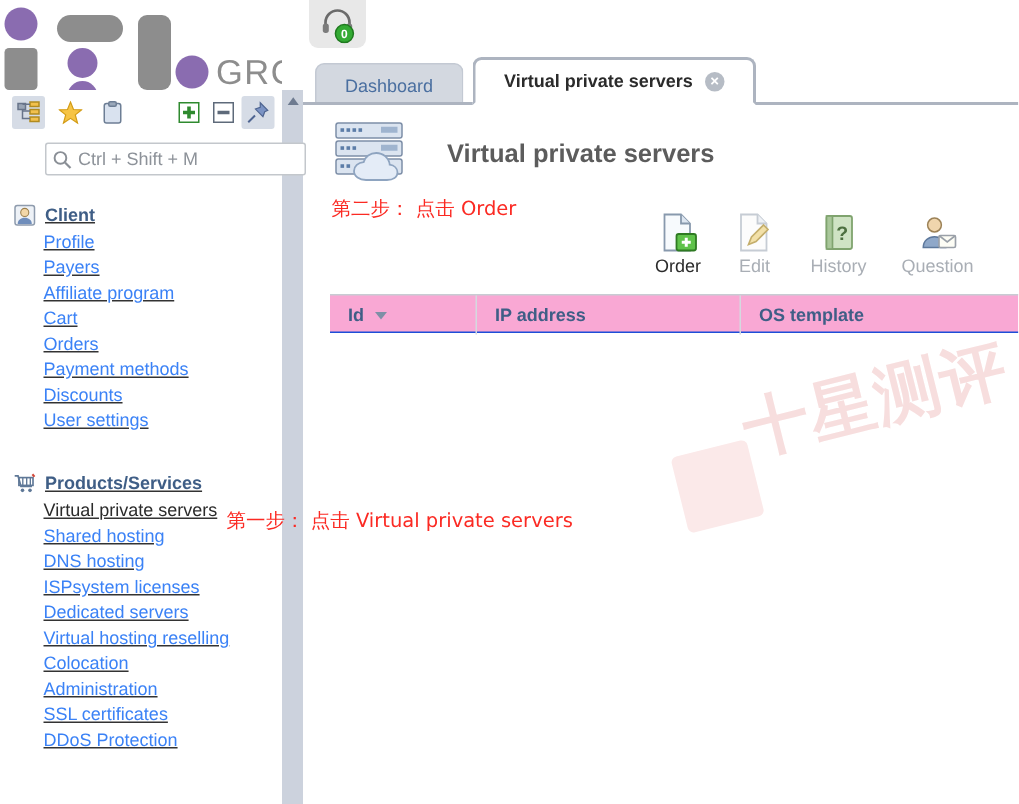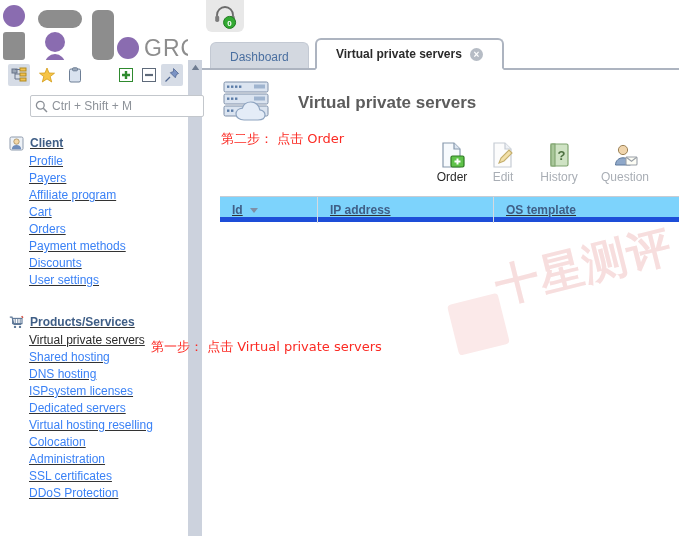--- a/index.html
+++ b/index.html
@@ -267,24 +267,23 @@
 
   
   #table {
     position: absolute;
     left: 18px; top: 196px;
     width: 459px;
   }
   #thead {
     display: flex;
     height: 26px;
-    background: #7dd3fc;
+    background: #f9a8d4;
     border-top: 1px solid #c8ccd3;
-    border-bottom: 5px solid #1d4ed8;
-    text-decoration: underline;
+    border-bottom: 1px solid #1d4ed8;
   }
   .th {
     display: flex;
     align-items: center;
     font-size: 12px;
     font-weight: bold;
     color: #3f5e86;
     padding-left: 12px;
     border-right: 1px solid #d5d9df;
     height: 26px;

